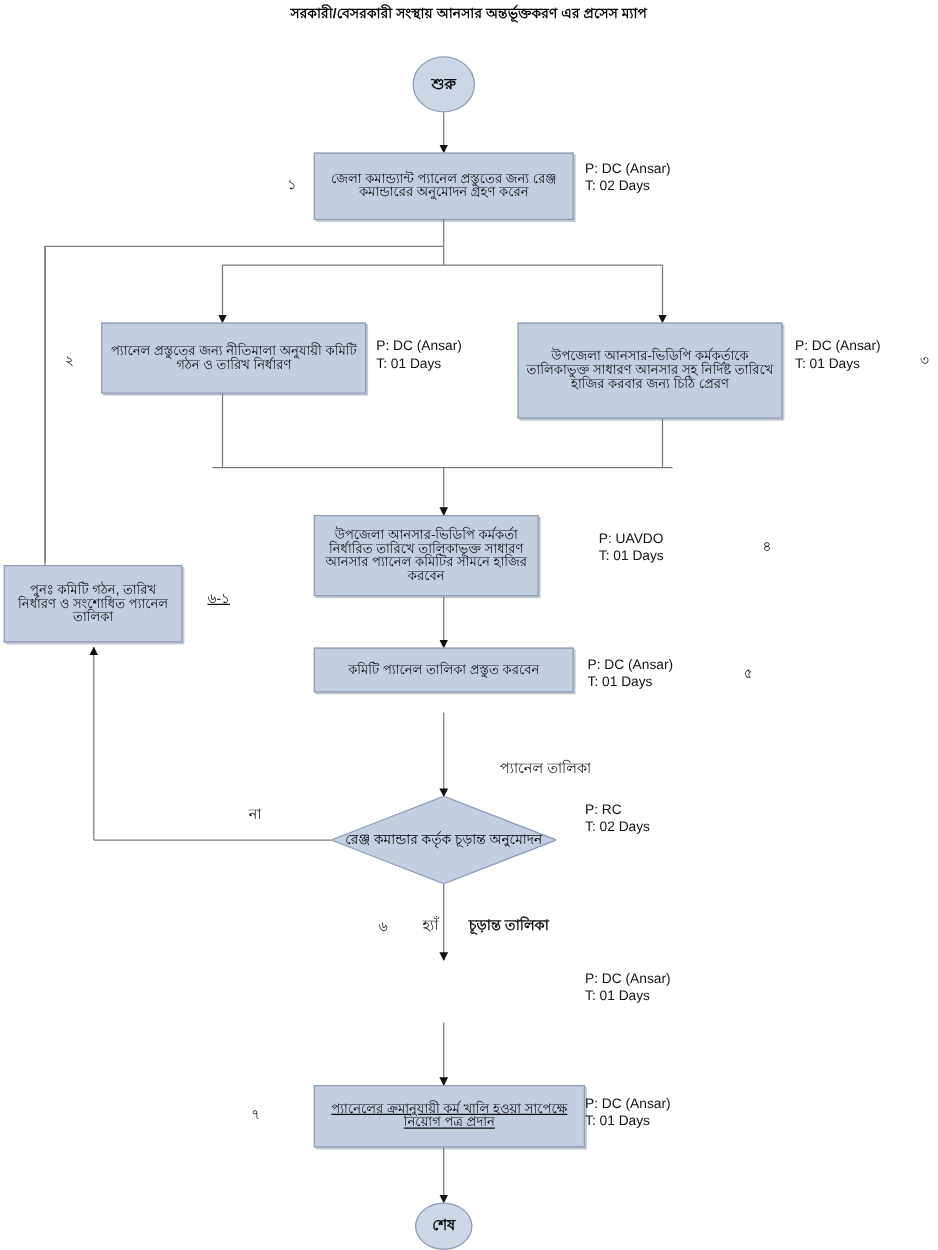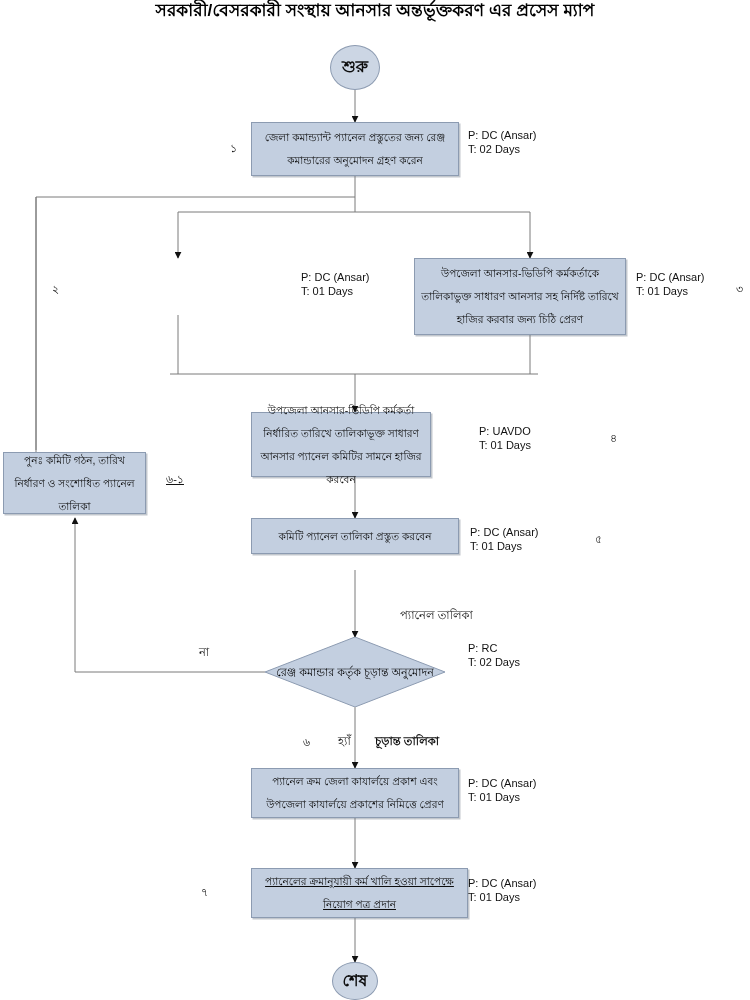--- a/index.html
+++ b/index.html
@@ -18,50 +18,50 @@
     position:absolute;
     left:0;top:0;
     width:750px;height:1000px;
     pointer-events:none;
   }
   .title{
     position:absolute;
     left:0;top:2px;
     width:750px;
     text-align:center;
-    font-size:17px;
+    font-size:11px;
     font-weight:bold;
     letter-spacing:.1px;
     line-height:18px;
   }
   .node{
     position:absolute;
     box-sizing:border-box;
     background:#c3cfe0;
     border:1px solid #8c9bb1;
     display:flex;
     align-items:center;
     justify-content:center;
     text-align:center;
     font-size:10.5px;
-    line-height:23px;
+    line-height:11px;
     color:#0d0d0d;
     box-shadow:1.5px 1.5px 0 rgba(120,130,145,.45);
   }
   .node .txt{padding:0 6px;display:block;width:100%;}
   .terminator{
     position:absolute;
     box-sizing:border-box;
     background:#ccd6e4;
     border:1px solid #8c9bb1;
     border-radius:50%;
     display:flex;
     align-items:center;
     justify-content:center;
-    font-size:16px;
+    font-size:12px;
     font-weight:bold;
     color:#0d0d0d;
   }
   .diamond-wrap{
     position:absolute;
   }
   .diamond-wrap svg{position:absolute;left:0;top:0;}
   .diamond-label{
     position:absolute;
     left:0;top:0;
@@ -150,20 +150,23 @@
     <span>শুরু</span>
   </div>
 
   <div class="node" style="left:251px;top:122px;width:208px;height:54px;">
     <span class="txt">জেলা কমান্ড্যান্ট প্যানেল প্রস্তুতের জন্য রেঞ্জ কমান্ডারের অনুমোদন গ্রহণ করেন</span>
   </div>
   <div class="meta" style="left:468px;top:128px;">P: DC (Ansar)</div>
   <div class="meta" style="left:468px;top:142px;">T: 02 Days</div>
   <div class="stepnum" style="left:230px;top:142px;">১</div>
 
+  <div class="node" style="left:81px;top:258px;width:212px;height:57px;">
+    <span class="txt">প্যানেল প্রস্তুতের জন্য নীতিমালা অনুযায়ী কমিটি গঠন ও তারিখ নির্ধারণ</span>
+  </div>
   <div class="meta" style="left:301px;top:270px;">P: DC (Ansar)</div>
   <div class="meta" style="left:301px;top:284px;">T: 01 Days</div>
   <div class="stepnum" style="left:52px;top:283px;">২</div>
 
   <div class="node" style="left:414px;top:258px;width:212px;height:77px;">
     <span class="txt">উপজেলা আনসার-ভিডিপি কর্মকর্তাকে তালিকাভুক্ত সাধারণ আনসার সহ নির্দিষ্ট তারিখে হাজির করবার জন্য চিঠি প্রেরণ</span>
   </div>
   <div class="meta" style="left:636px;top:270px;">P: DC (Ansar)</div>
   <div class="meta" style="left:636px;top:284px;">T: 01 Days</div>
   <div class="stepnum" style="left:736px;top:283px;">৩</div>
@@ -198,23 +201,20 @@
 
   <div class="meta" style="left:468px;top:641px;">P: RC</div>
   <div class="meta" style="left:468px;top:655px;">T: 02 Days</div>
 
   <div class="flowlabel" style="left:199px;top:645px;">না</div>
 
   <div class="stepnum" style="left:303px;top:736px;">৬</div>
   <div class="flowlabel" style="left:338px;top:734px;">হ্যাঁ</div>
   <div class="flowlabel" style="left:375px;top:734px;font-weight:bold;">চূড়ান্ত তালিকা</div>
 
-  <div class="node" style="left:251px;top:768px;width:208px;height:50px;">
-    <span class="txt">প্যানেল ক্রম জেলা কাযার্লয়ে প্রকাশ এবং উপজেলা কাযার্লয়ে প্রকাশের নিমিত্তে প্রেরণ</span>
-  </div>
   <div class="meta" style="left:468px;top:776px;">P: DC (Ansar)</div>
   <div class="meta" style="left:468px;top:790px;">T: 01 Days</div>
 
   <div class="node" style="left:251px;top:868px;width:217px;height:50px;text-decoration:underline;">
     <span class="txt">প্যানেলের ক্রমানুযায়ী কর্ম খালি হওয়া সাপেক্ষে নিয়োগ পত্র প্রদান</span>
   </div>
   <div class="meta" style="left:468px;top:876px;">P: DC (Ansar)</div>
   <div class="meta" style="left:468px;top:890px;">T: 01 Days</div>
   <div class="stepnum" style="left:201px;top:886px;">৭</div>
 

